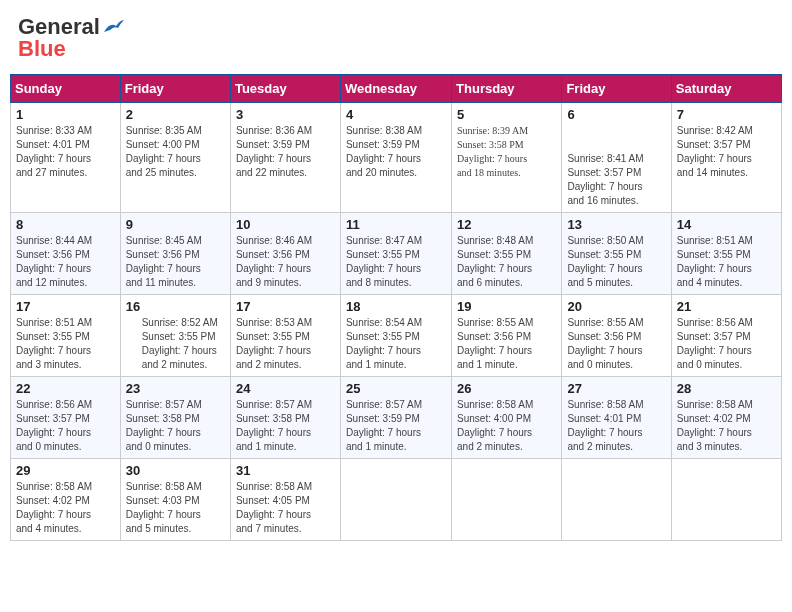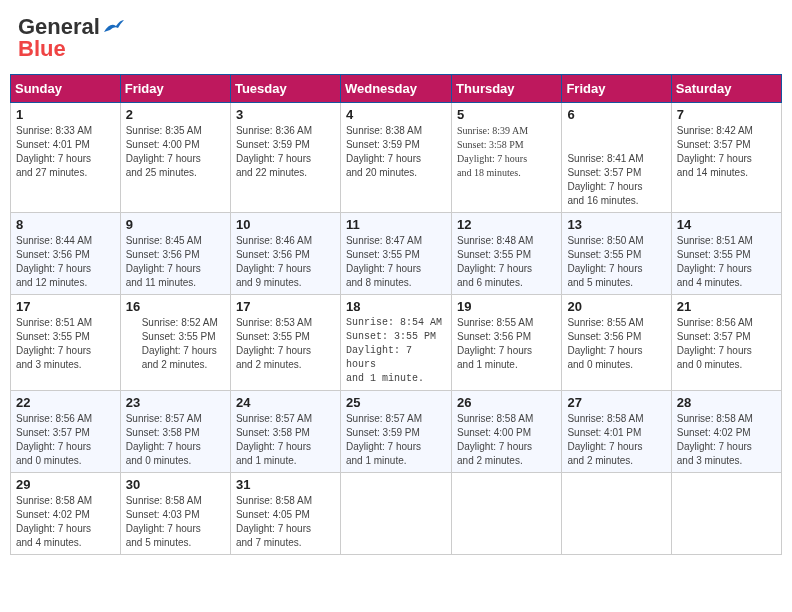--- a/index.html
+++ b/index.html
@@ -226,21 +226,21 @@
         </td>
         <td>
           <span class="day-num">17</span>
           <div class="day-info" style="white-space: pre-line;">Sunrise: 8:53 AM
 Sunset: 3:55 PM
 Daylight: 7 hours
 and 2 minutes.</div>
         </td>
         <td>
           <span class="day-num">18</span>
-          <div class="day-info" style="white-space: pre-line; font-family: Liberation Mono, monospace;">Sunrise: 8:54 AM
+          <div class="day-info" style="white-space: pre-line;">Sunrise: 8:54 AM
 Sunset: 3:55 PM
 Daylight: 7 hours
 and 1 minute.</div>
         </td>
         <td>
           <span class="day-num">19</span>
           <div class="day-info" style="white-space: pre-line;">Sunrise: 8:55 AM
 Sunset: 3:56 PM
 Daylight: 7 hours
 and 1 minute.</div>

